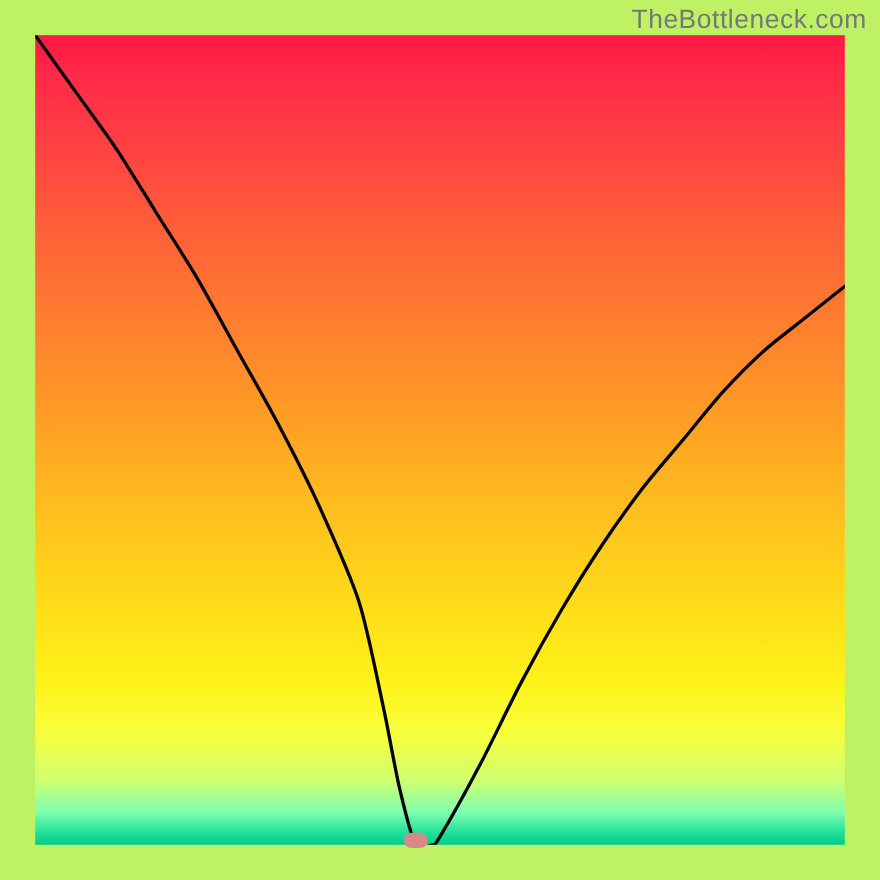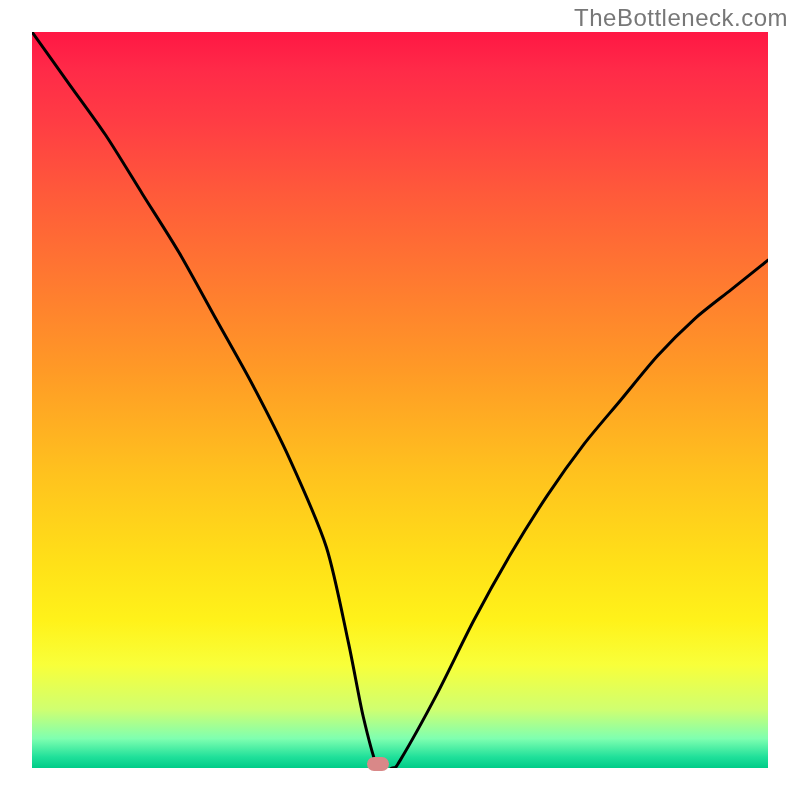--- a/index.html
+++ b/index.html
@@ -10,21 +10,21 @@
     background: #000;
     overflow: hidden;
     font-family: Arial, Helvetica, sans-serif;
   }
   .frame {
     position: absolute;
     left: 0;
     top: 0;
     width: 800px;
     height: 800px;
-    background: #ffffff;
+    background: #bef264;
   }
   .watermark {
     position: absolute;
     top: 4px;
     right: 12px;
     color: #777;
     font-size: 24px;
     font-weight: 500;
     letter-spacing: 0.5px;
     z-index: 10;

